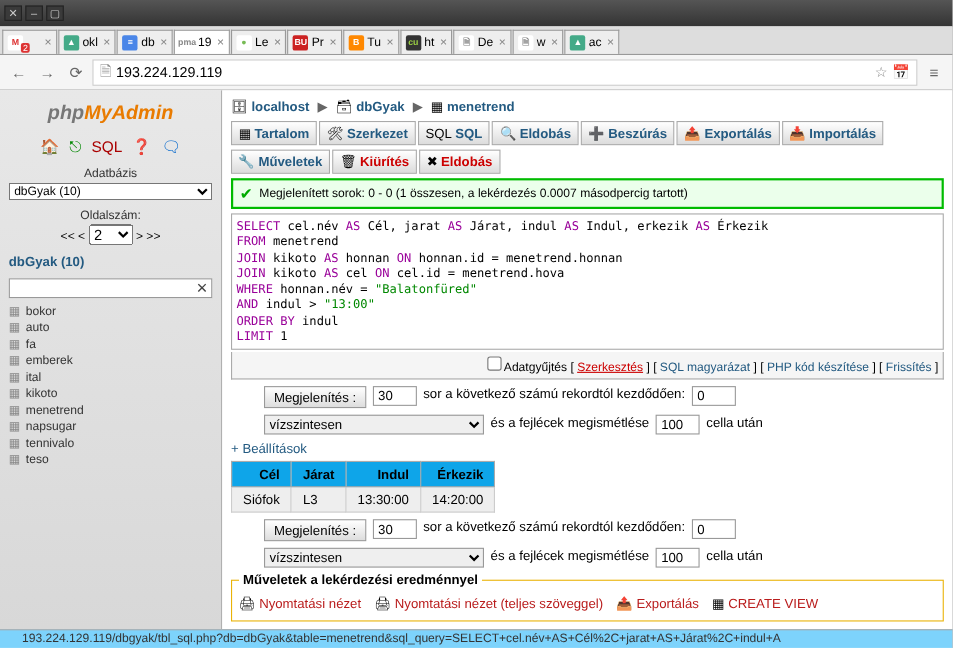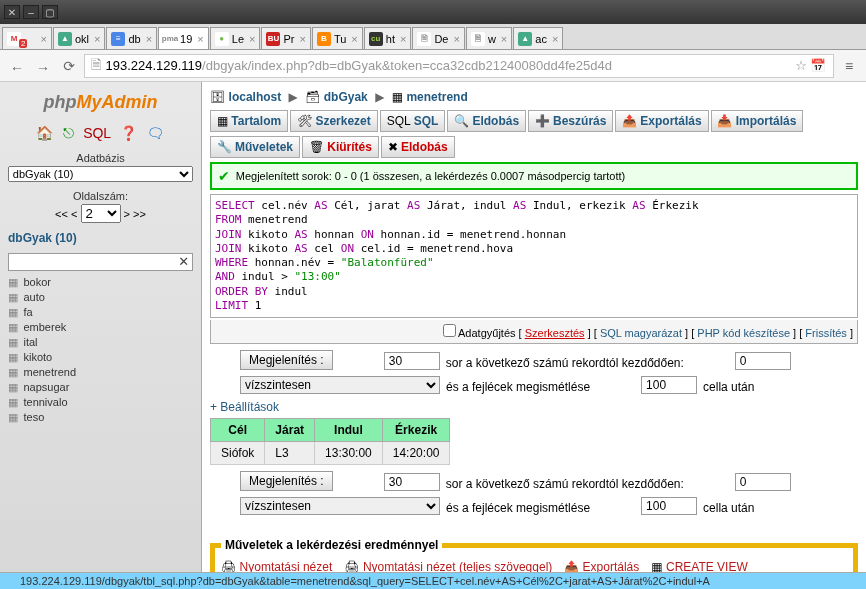--- a/index.html
+++ b/index.html
@@ -43,29 +43,29 @@
 .ptab a { color: #235a81; font-weight: bold; text-decoration: none; }
 .ptab.red a { color: #c00; }
 .success-box { border: 2px solid #0b0; background: #ebffeb; padding: 4px 6px; margin: 4px 0; display: flex; align-items: center; gap: 6px; }
 .success-box .chk { color: #0a0; font-size: 14px; }
 .sql-box { background: #fff; border: 1px solid #aaa; padding: 4px; margin-bottom: 2px; font-family: monospace; font-size: 11px; line-height: 1.3; }
 .kw-sel { color: #909; } .kw-from { color: #909; } .kw-as { color: #909; } .kw-and { color: #909; }
 .str { color: #080; }
 .sql-actions { border: 1px solid #aaa; border-top: none; background: #f5f5f5; padding: 4px; text-align: right; font-size: 11px; }
 .sql-actions a { color: #235a81; text-decoration: none; }
 .sql-actions a.u { text-decoration: underline; color: #c00; }
-.ctrl-row { margin: 6px 0 4px 30px; display: flex; align-items: flex-end; gap: 6px; flex-wrap: wrap; font-size: 12px; }
+.ctrl-row { margin: 6px 0 4px 30px; display: flex; align-items: flex-start; gap: 6px; flex-wrap: wrap; font-size: 12px; }
 .ctrl-row .btn { border: 1px solid #999; background: linear-gradient(#fff,#ddd); padding: 2px 8px; }
-.ctrl-row input[type=text] { border: 1px solid #999; padding: 1px 4px; width: 56px; font-size: 12px; margin-left: 45px; }
+.ctrl-row input[type=text] { border: 1px solid #999; padding: 1px 4px; width: 40px; font-size: 12px; }
 .ctrl-row select { border: 1px solid #999; font-size: 12px; min-width: 200px; }
 .settings { color: #235a81; margin: 6px 0 4px; font-size: 12px; }
 .result-tbl { border-collapse: collapse; margin: 2px 0 6px; }
-.result-tbl th { background: #86efac; border: 1px solid #aaa; padding: 4px 10px; font-size: 12px; }
+.result-tbl th { background: #0ea5e9; border: 1px solid #aaa; padding: 4px 10px; font-size: 12px; text-align: right; }
 .result-tbl td { border: 1px solid #ccc; padding: 4px 10px; font-size: 12px; background: #eee; }
-.fieldset { border: 5px solid #eab308; margin-top: 23px; padding: 6px; }
+.fieldset { border: 1px solid #eab308; margin-top: 4px; padding: 6px; }
 .fieldset legend { font-weight: bold; font-size: 12px; padding: 0 4px; }
 .op-row { display: flex; gap: 12px; align-items: center; font-size: 12px; padding: 2px 0; }
 .op-row a { color: #b91c1c; text-decoration: none; }
 .status { background: #7dd3fc; border-top: 1px solid #aaa; padding: 2px 20px; font-size: 11px; color: #333; white-space: nowrap; overflow: hidden; }
 </style>
 </head>
 <body>
 
 <div class="window">
  <div class="titlebar">
@@ -131,21 +131,20 @@
         <span class="tab-close">×</span>
       </div>
     </div>
  <div class="url-bar">
   <div class="nav-btn">←</div>
   <div class="nav-btn">→</div>
   <div class="nav-btn">⟳</div>
   <div class="url-input">
    <span style="margin-right:4px;color:#888">🗎</span>
    <span class="host">193.224.129.119</span>
-   <span class="path">/dbgyak/index.php?db=dbGyak&amp;token=cca32cdb21240080dd4fe25d4d</span>
    <span style="flex:1"></span>
    <span style="color:#888;margin:0 4px">☆</span>
    <span style="color:#36c">📅</span>
   </div>
   <div class="nav-btn">≡</div>
  </div>
  <div class="content">
   <div class="sidebar">
    <div class="logo"><span class="p1">php</span><span class="p2">MyAdmin</span></div>
    <div class="sb-icons">

